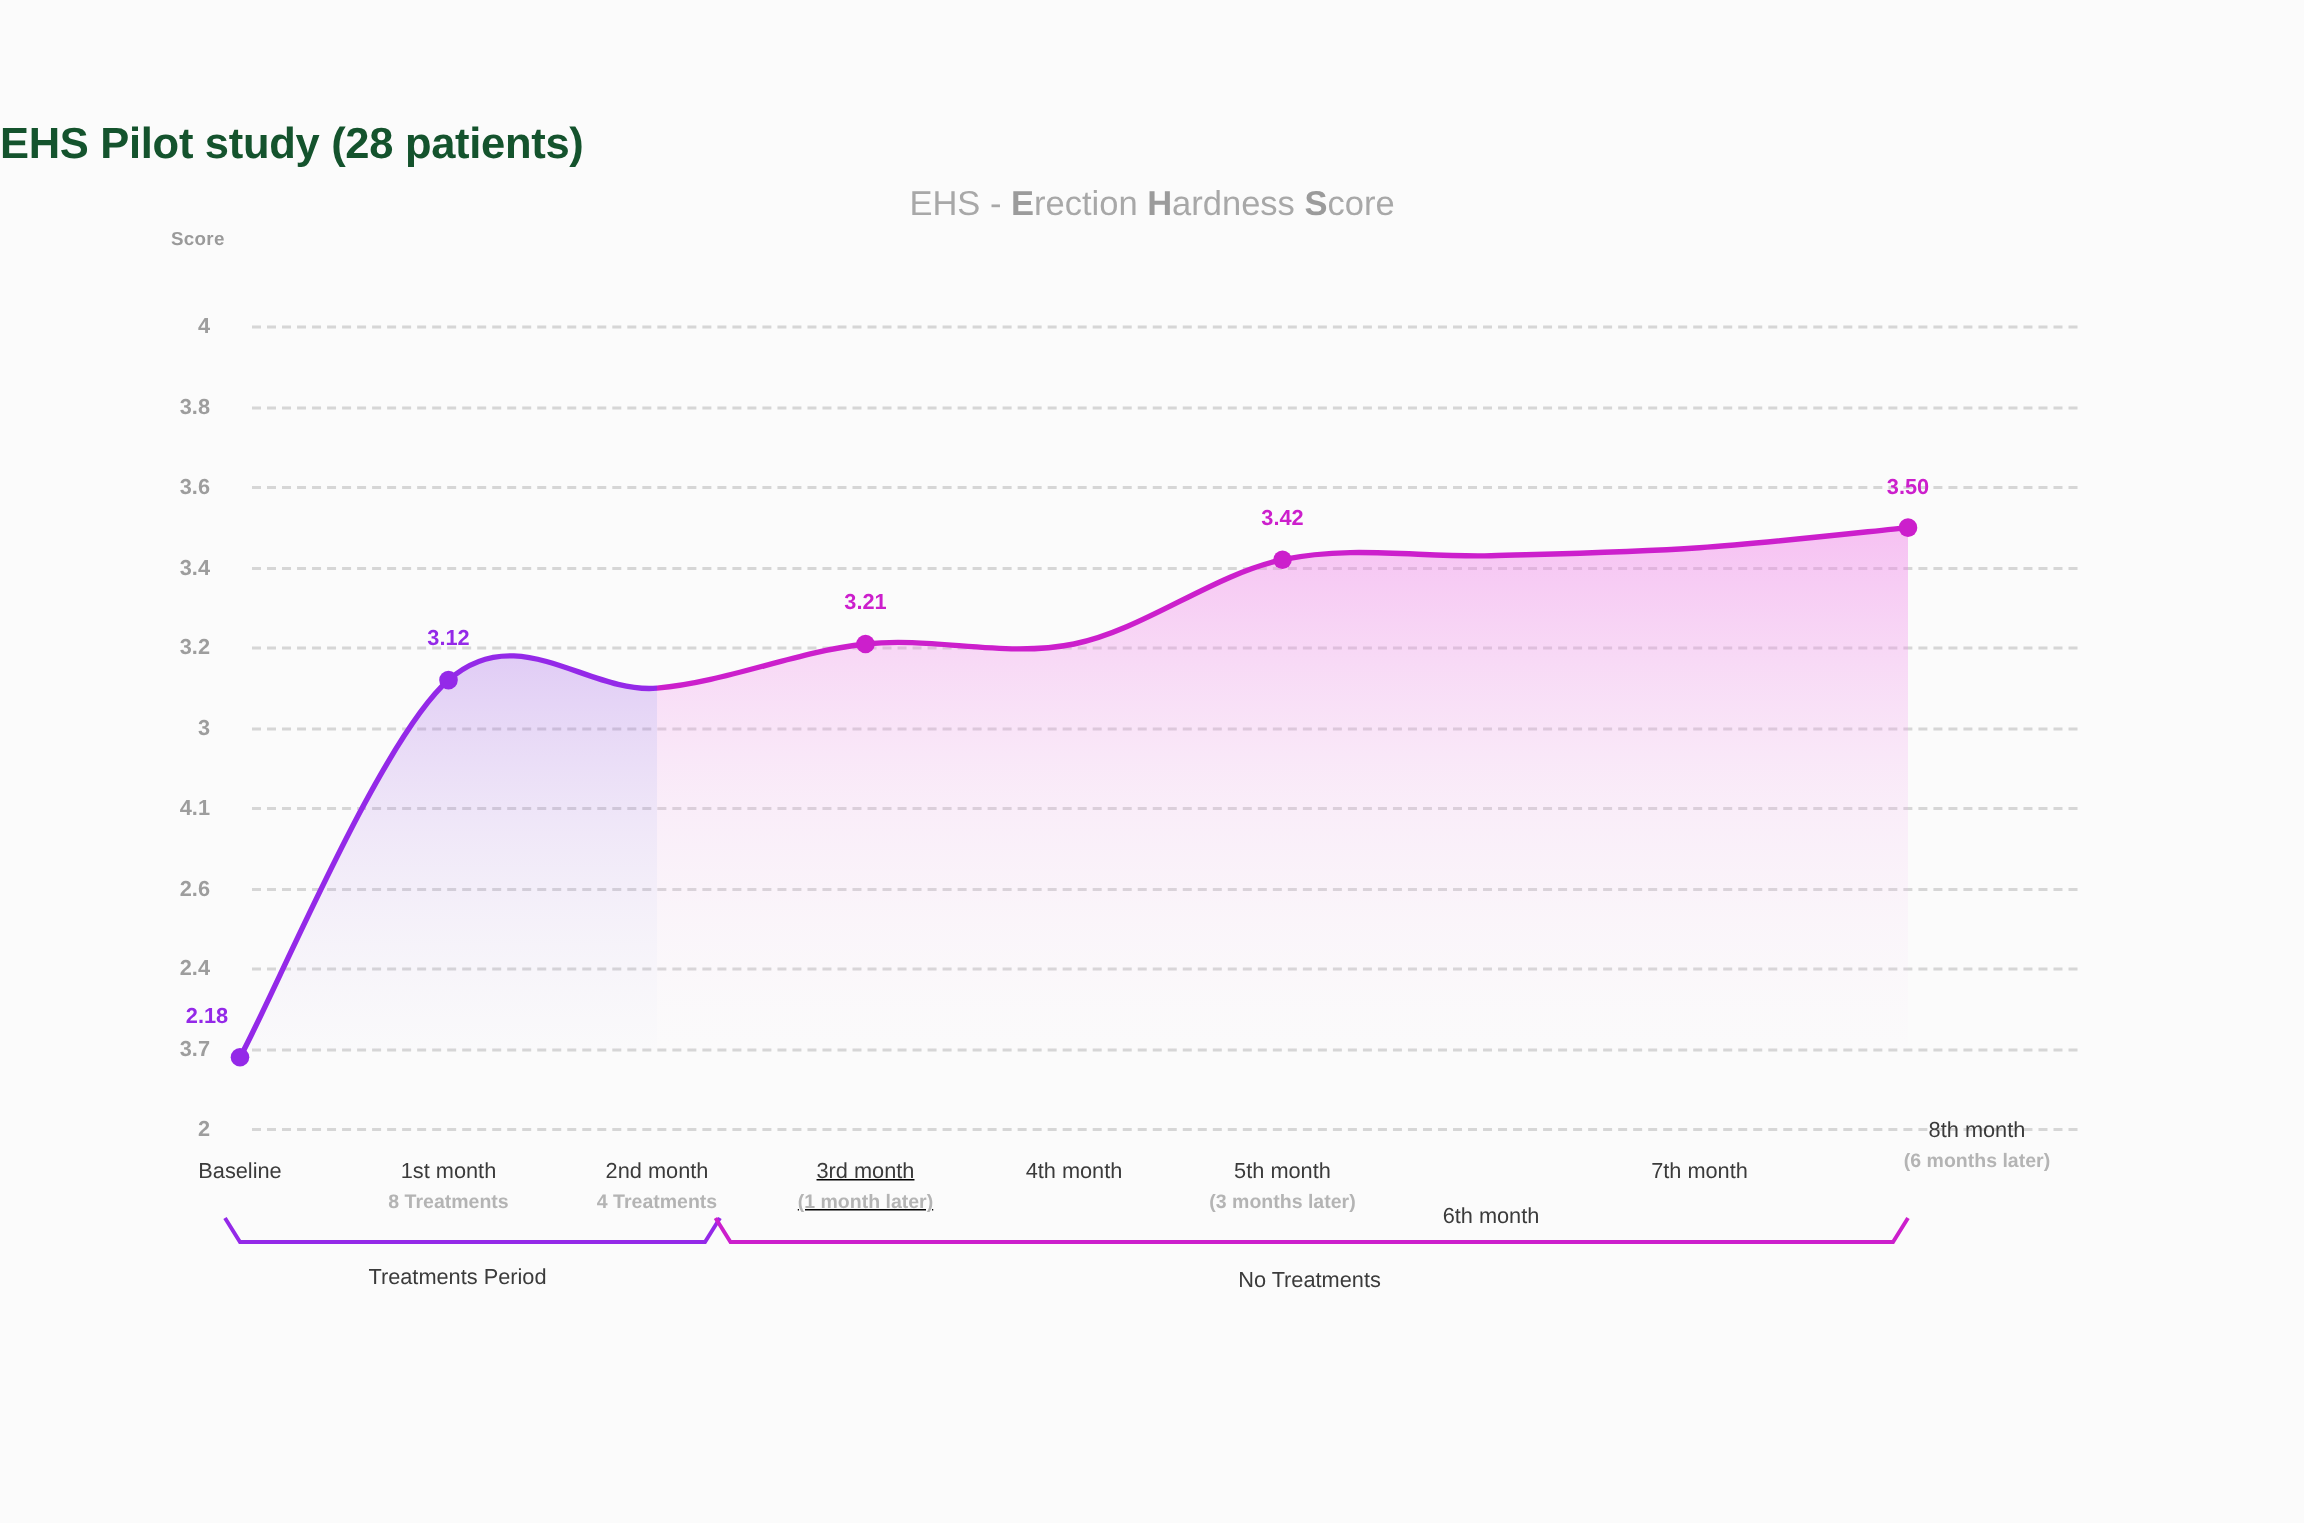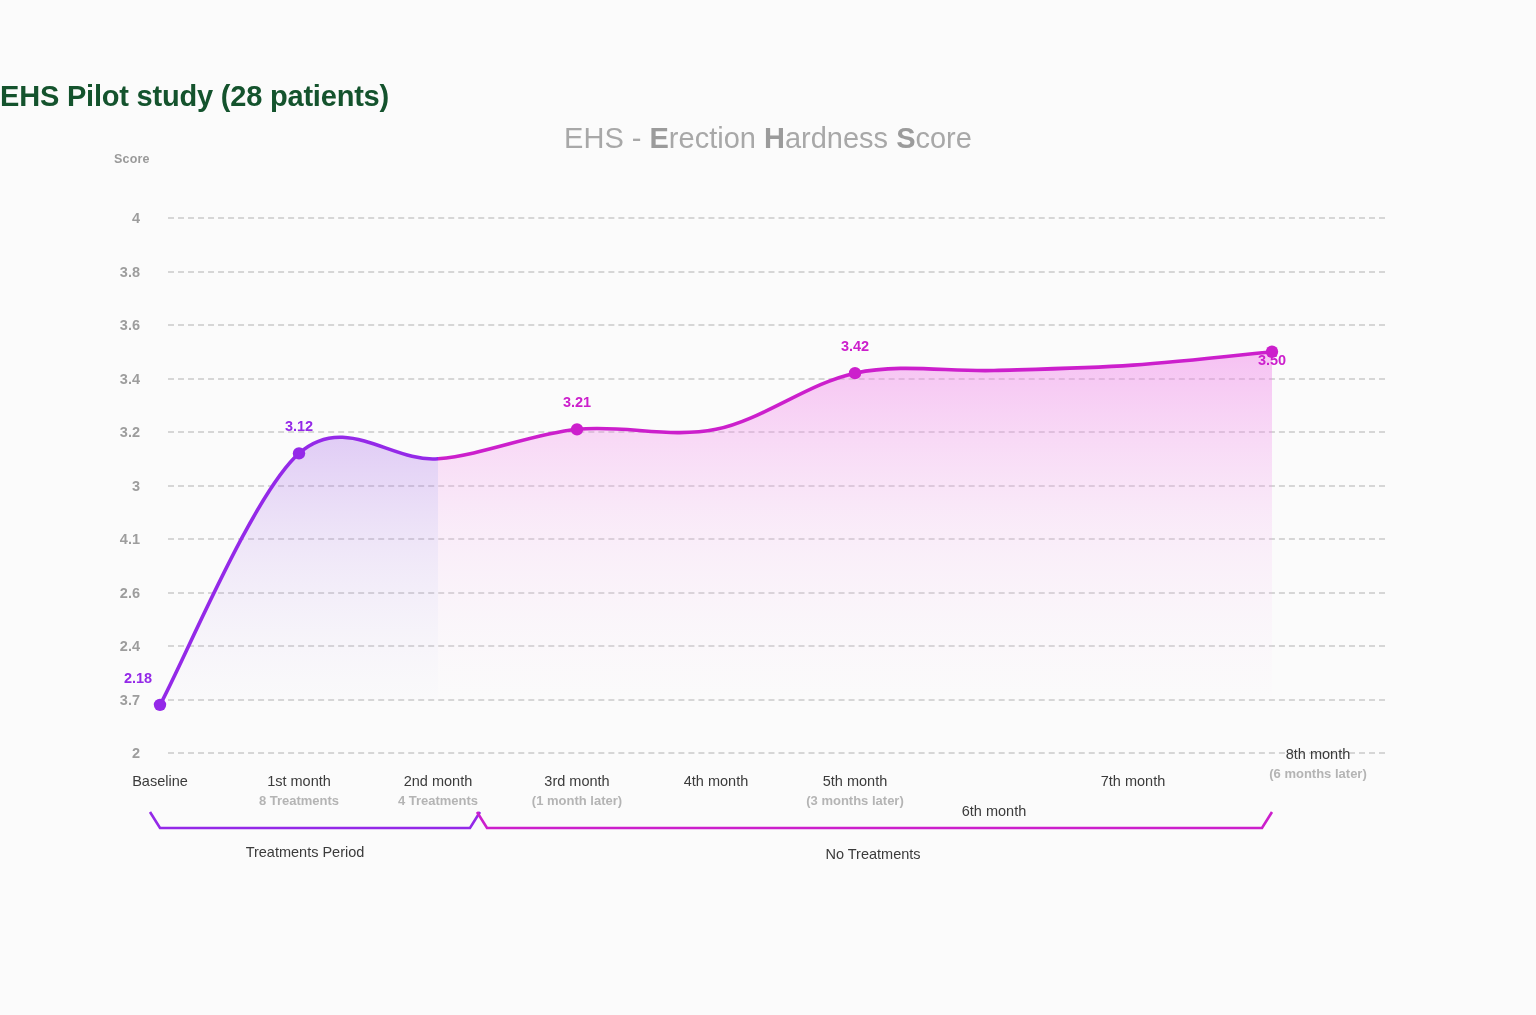--- a/index.html
+++ b/index.html
@@ -14,21 +14,21 @@
 
   .title{
     position:absolute;left:0;right:0;top:80px;
     text-align:left;
     font-size:29px;font-weight:bold;color:#14532d;
     letter-spacing:-0.2px;
   }
   .subtitle{
     position:absolute;left:0;right:0;top:122px;
     text-align:center;
-    font-size:29px;color:#a8a8a8;font-weight:normal;
+    font-size:23px;color:#a8a8a8;font-weight:normal;
   }
   .subtitle b{font-weight:bold;color:#9b9b9b;}
 
   .axis-title{
     position:absolute;left:114px;top:152px;
     font-size:12.5px;font-weight:bold;color:#9a9a9a;
     letter-spacing:0.2px;
   }
 
   .ytick{
@@ -156,21 +156,21 @@
         <span class="main">Baseline</span>
       </div>
       <div class="xlab" style="left: 299px; top: 771px;">
         <span class="main">1st month</span>
         <span class="sub">8 Treatments</span>
       </div>
       <div class="xlab" style="left: 438px; top: 771px;">
         <span class="main">2nd month</span>
         <span class="sub">4 Treatments</span>
       </div>
-      <div class="xlab" style="left: 577px; top: 771px;">
+      <div class="xlab" style="left: 577px; top: 771px; text-decoration: underline;">
         <span class="main">3rd month</span>
         <span class="sub">(1 month later)</span>
       </div>
       <div class="xlab" style="left: 716px; top: 771px;">
         <span class="main">4th month</span>
       </div>
       <div class="xlab" style="left: 855px; top: 771px;">
         <span class="main">5th month</span>
         <span class="sub">(3 months later)</span>
       </div>
@@ -184,21 +184,21 @@
         <span class="main">8th month</span>
         <span class="sub">(6 months later)</span>
       </div>
     </div>
 
   <div id="ptlab-layer">
       <div class="pt-label" style="left: 138px; top: 669.85px; color: rgb(148, 41, 232);">2.18</div>
       <div class="pt-label" style="left: 299px; top: 418.4px; color: rgb(148, 41, 232);">3.12</div>
       <div class="pt-label" style="left: 577px; top: 394.325px; color: rgb(204, 31, 204);">3.21</div>
       <div class="pt-label" style="left: 855px; top: 338.15px; color: rgb(204, 31, 204);">3.42</div>
-      <div class="pt-label" style="left: 1272px; top: 316.75px; color: rgb(204, 31, 204); margin-top: 35px;">3.50</div>
+      <div class="pt-label" style="left: 1272px; top: 316.75px; color: rgb(204, 31, 204);">3.50</div>
     </div>
 
   <svg class="plot" viewBox="0 0 1536 1015">
     <g id="bracket-layer">
         <path d="M 150 812 L 160 828 L 470 828 L 480 812" fill="none" stroke="#9429e8" stroke-width="2.6" stroke-linecap="butt" stroke-linejoin="miter"></path>
         <path d="M 477 812 L 487 828 L 1262 828 L 1272 812" fill="none" stroke="#cc1fcc" stroke-width="2.6" stroke-linecap="butt" stroke-linejoin="miter"></path>
       </g>
   </svg>
 
   <div class="bracket-label" style="left:305px;top:844px;text-align:center;">Treatments Period</div>

